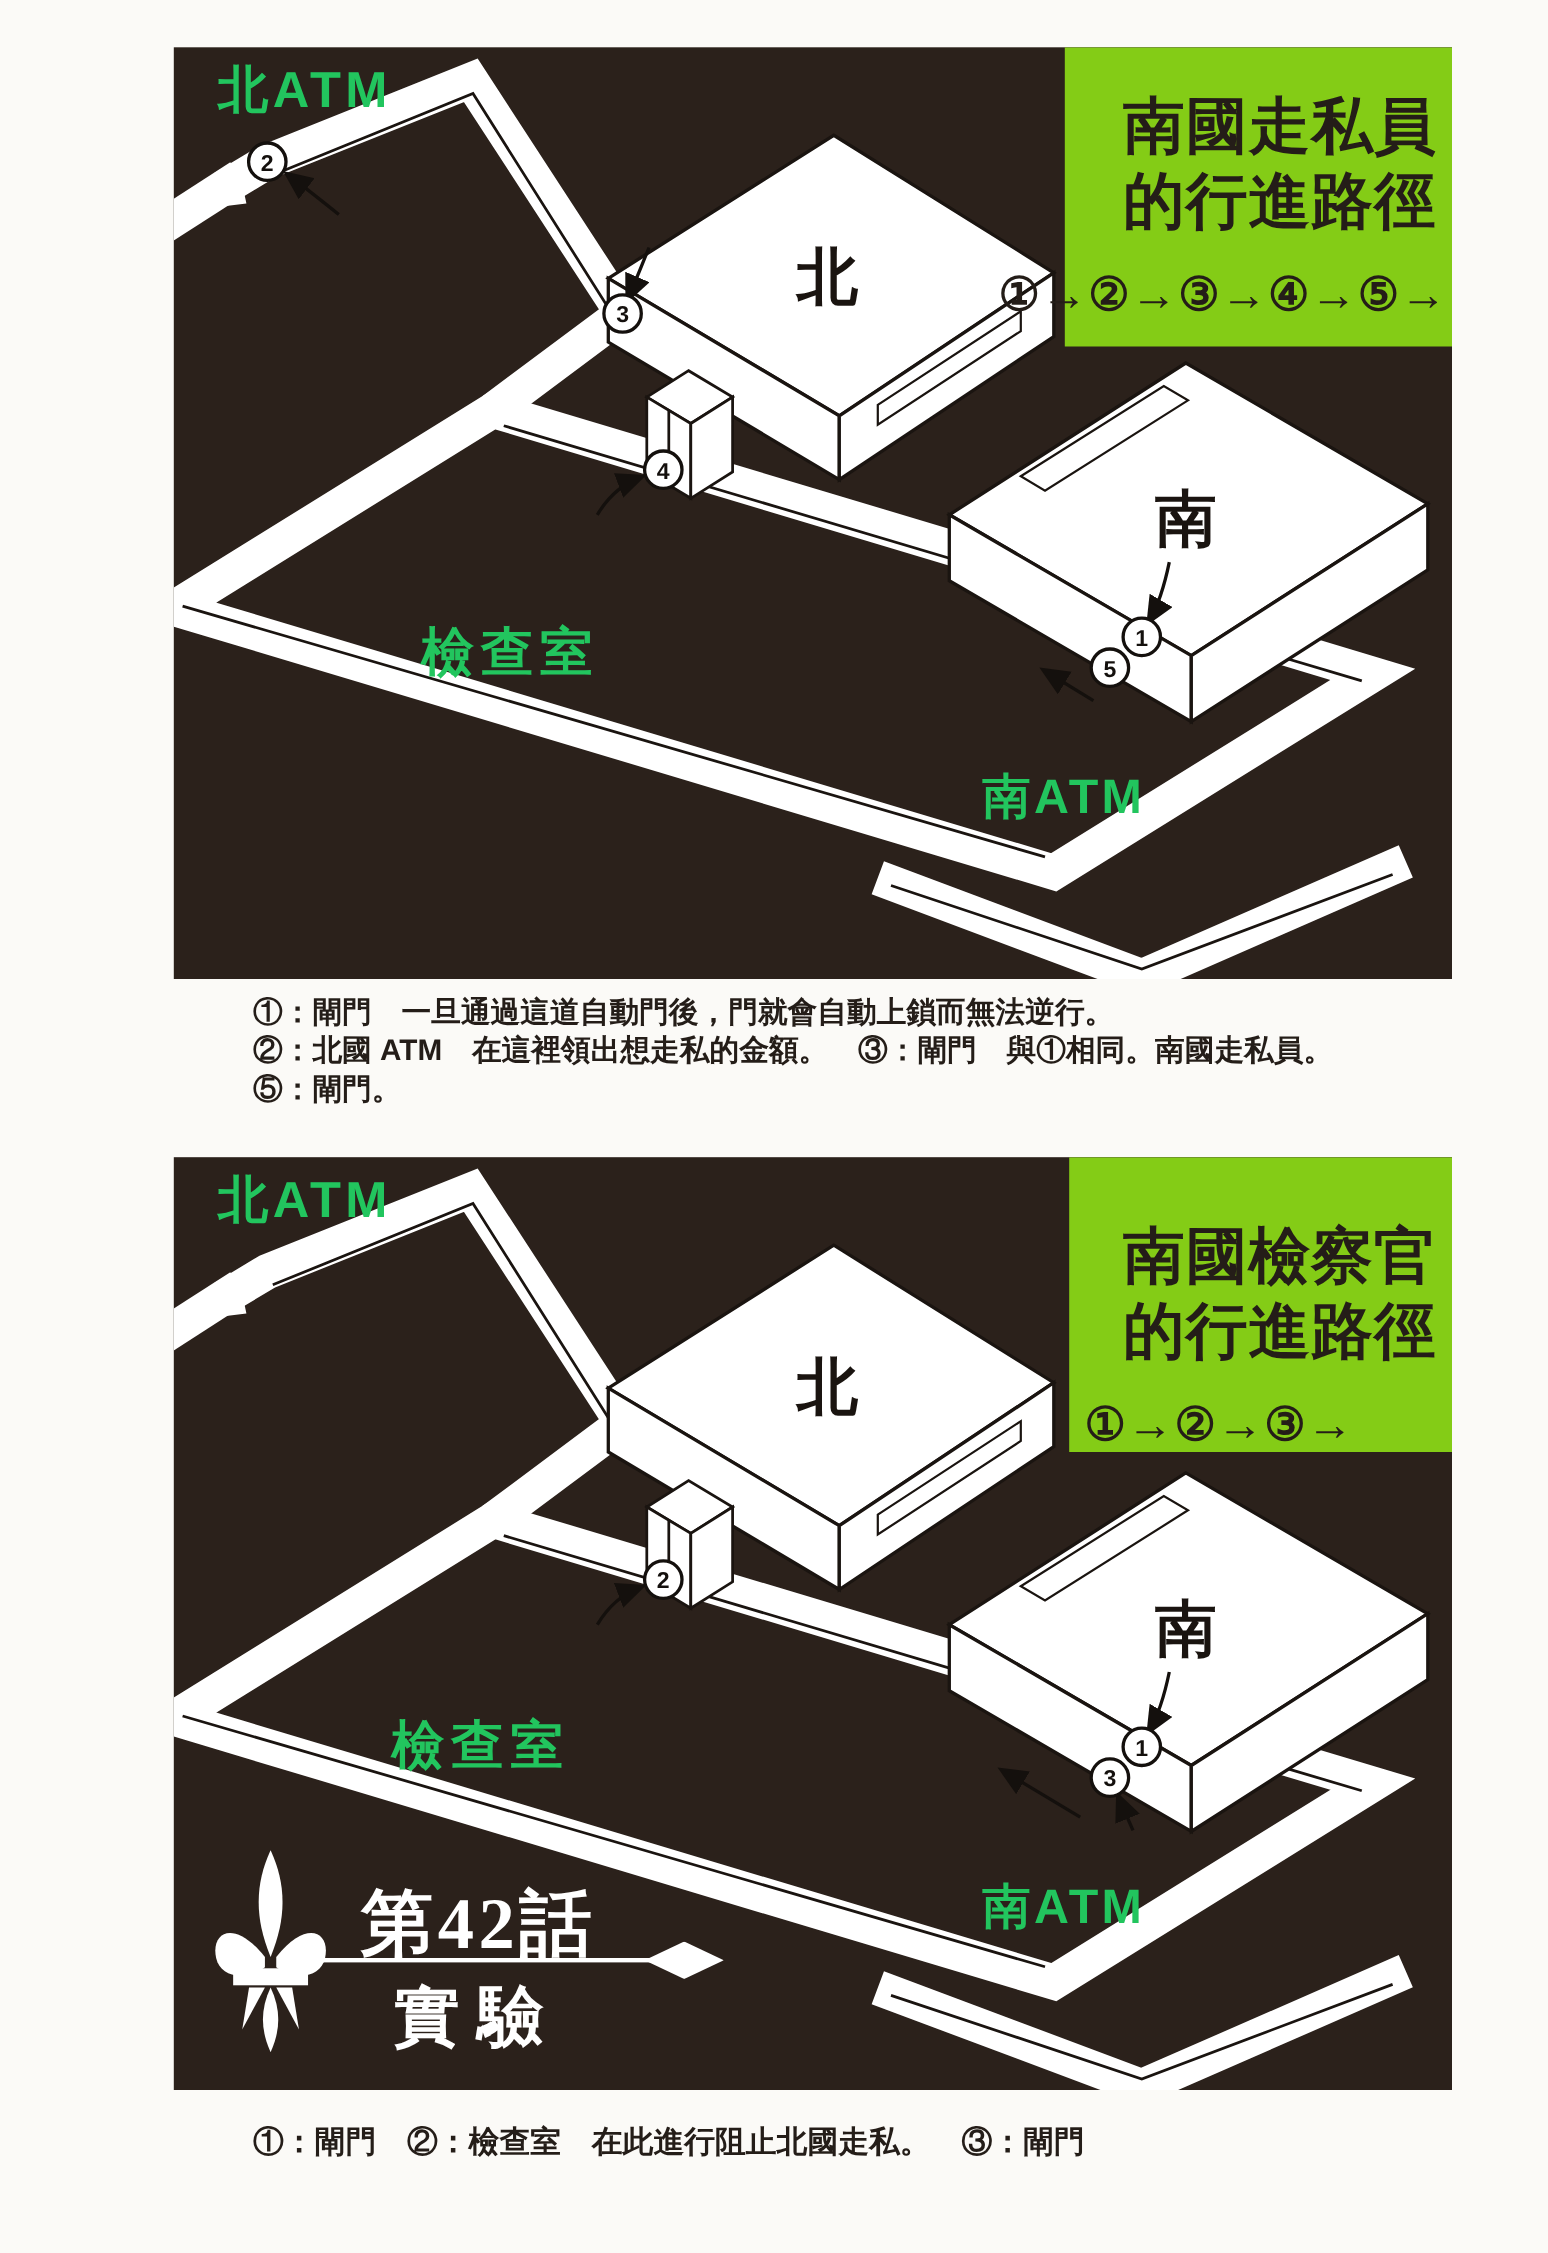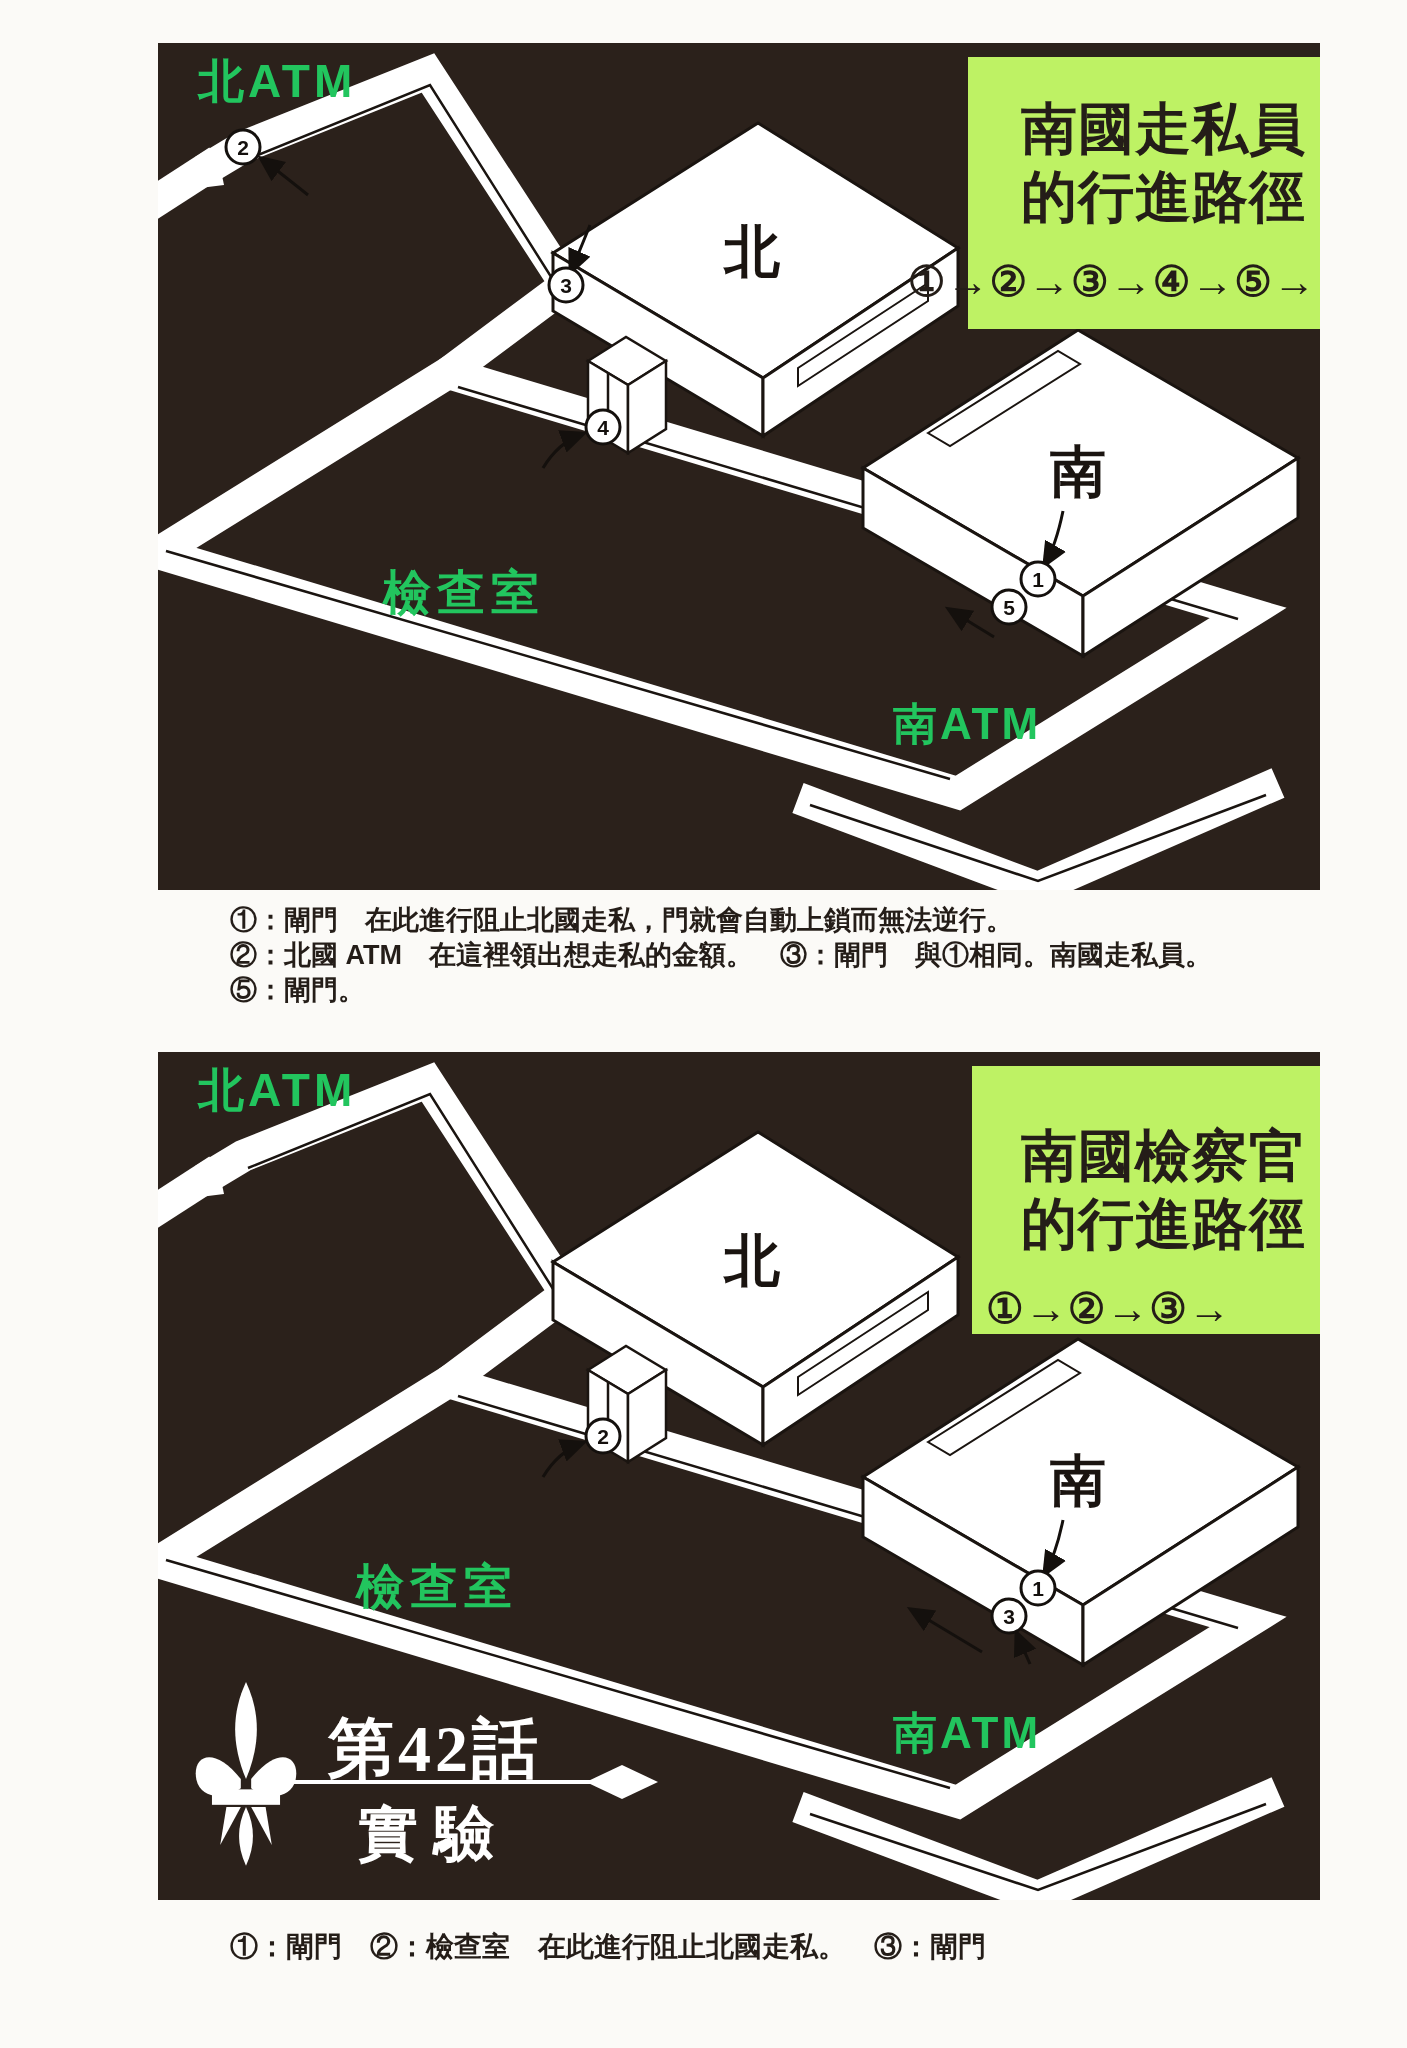--- a/index.html
+++ b/index.html
@@ -10,21 +10,21 @@
     color:#231c17;
     overflow:hidden;
   }
   .panel{
     position:absolute;left:158px;width:1162px;
     background:#2b211b;overflow:hidden;
   }
   #panel1{top:43px;height:847px;}
   #panel2{top:1052px;height:848px;}
   .notch{
-    position:absolute;top:14px;right:0;background:#bef264;z-index:5;
+    position:absolute;top:0;right:0;background:#84cc16;z-index:5;
   }
   #panel1 .notch{width:352px;height:272px;}
   #panel2 .notch{width:348px;height:268px;}
   .panel-title{
     position:absolute;top:38px;right:14px;left:8px;
     font-size:56px;line-height:1.22;font-weight:900;
     text-align:right;color:#241d18;letter-spacing:1px;white-space:nowrap;
   }
   #panel2 .panel-title{top:56px;}
   .seq{
@@ -154,21 +154,21 @@
   <div class="notch">
     <div class="panel-title">
       <div>南國走私員</div>
       <div>的行進路徑</div>
     </div>
     <div class="seq">①→②→③→④→⑤→</div>
   </div>
 </div>
 
 <div class="legend" id="legend-top">
-  <div>①：閘門　在此進行阻止北國走私，門就會自動上鎖而無法逆行。</div>
+  <div>①：閘門　一旦通過這道自動門後，門就會自動上鎖而無法逆行。</div>
   <div>②：北國 ATM　在這裡領出想走私的金額。　③：閘門　與①相同。南國走私員。</div>
   <div>⑤：閘門。</div>
 </div>
 
 <div class="panel" id="panel2">
 
   <svg class="scene" width="1162" height="848" viewBox="0 0 1162 848">
     <defs>
       <marker id="ah2" markerWidth="12" markerHeight="10" refX="7" refY="4" orient="auto">
         <path d="M0,0 L9,4 L0,8 Z" fill="#14100d"></path>

